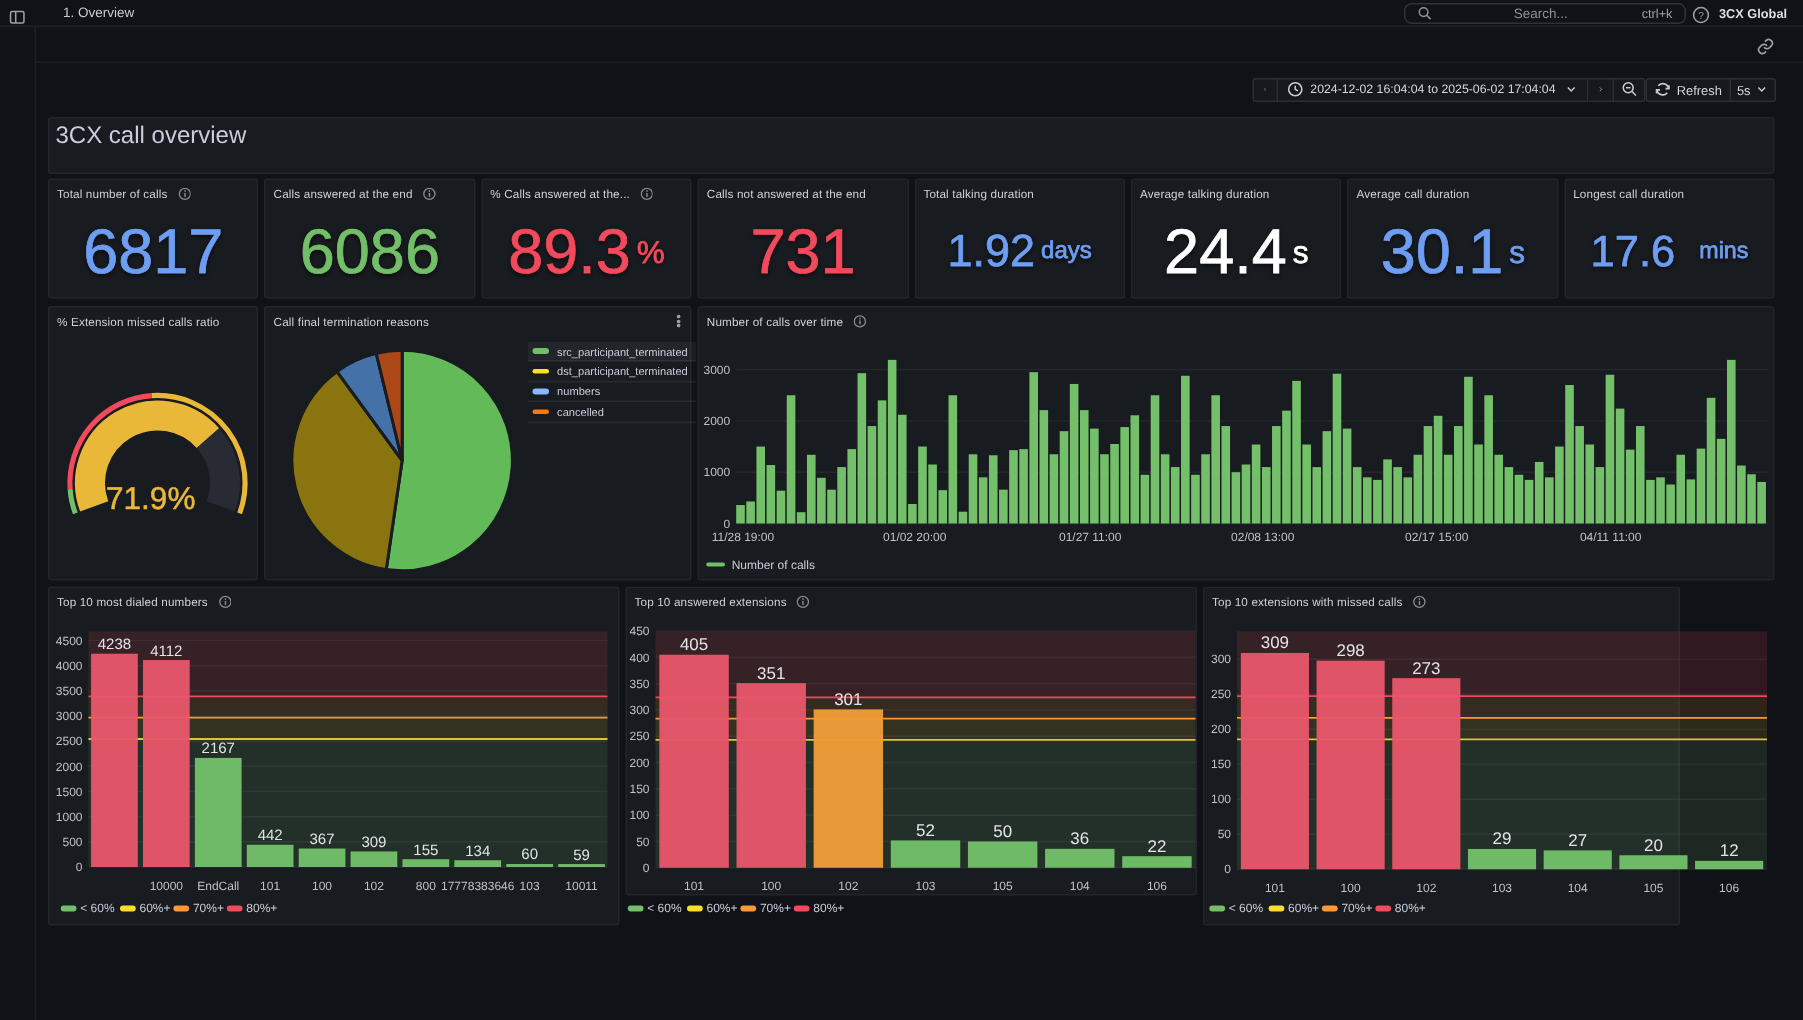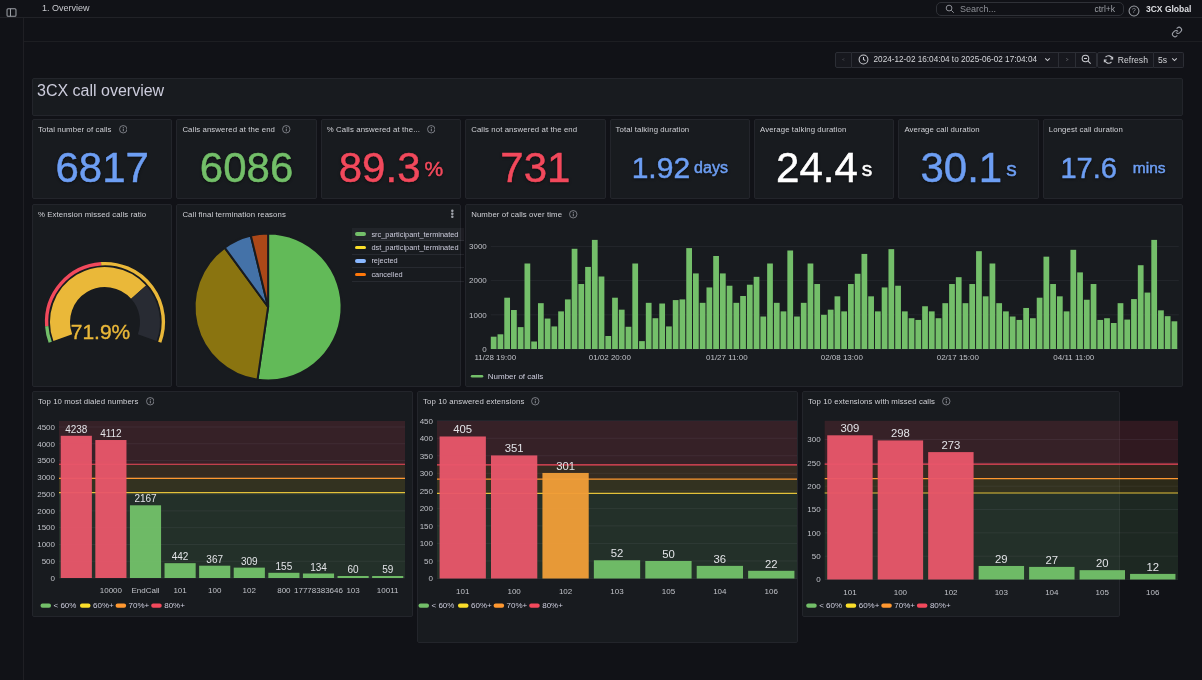--- a/index.html
+++ b/index.html
@@ -1,21 +1,21 @@
 <!DOCTYPE html>
 <html><head><meta charset="utf-8">
 <style>
 * { margin:0; padding:0; box-sizing:border-box; -webkit-font-smoothing:antialiased; }
 html,body { transform:translateZ(0); width:1202px; height:680px; background:#111217; font-family:"Liberation Sans",sans-serif; overflow:hidden; position:relative; }
 .panel { position:absolute; background:#181b1f; border:1px solid #23252b; border-radius:2px; }
 .ptitle { display:flex; align-items:center; padding:5px 0 0 5px; height:14px; }
 .ptxt { transform:translateZ(0); font-size:7.8px; font-weight:normal; color:#d0d1d6; white-space:nowrap; letter-spacing:0.1px; }
 .statv { -webkit-text-stroke:0.5px; position:absolute; left:0; right:0; top:18px; bottom:0; display:flex; align-items:center; justify-content:center; font-weight:500; text-shadow:0 1px 3px rgba(0,0,0,0.65); line-height:1; }
 #nav { position:absolute; left:0; top:0; width:1202px; height:17.5px; background:#111217; border-bottom:1px solid rgba(255,255,255,0.07); z-index:5; }
-#search { position:absolute; left:936px; top:2px; width:188px; height:13.5px; border:1px solid #2f3137; border-radius:5px; display:flex; align-items:center; background:#111217; }
+#search { position:absolute; left:936px; top:2px; width:188px; height:13.5px; border:1px solid #2f3137; border-radius:5px; display:flex; align-items:center; background:#111217;text-align:center; }
 #toolbar { position:absolute; left:24px; top:17.5px; width:1178px; height:24.5px; border-bottom:1px solid rgba(255,255,255,0.05); }
 #rail { position:absolute; left:0; top:17.5px; width:23.5px; height:662.5px; border-right:1px solid rgba(255,255,255,0.06); }
 #timerow { position:absolute; left:0; top:52px; width:1202px; height:16px; }
 .btngroup { display:flex; height:15.5px; }
 .tbtn { display:flex; align-items:center; justify-content:center; background:#17181e; border:1px solid #2c2e35; border-left-width:0; padding:0 6px; }
 .btngroup .tbtn:first-child { border-left-width:1px; border-radius:2px 0 0 2px; }
 .btngroup .tbtn:last-child { border-radius:0 2px 2px 0; }
 text { font-family:"Liberation Sans",sans-serif; }
 </style></head>
 <body>
@@ -206,21 +206,21 @@
       <div style="display:flex;align-items:center;height:13.4px;background:rgba(204,204,220,0.06);border-bottom:1px solid rgba(204,204,220,0.09)">
         <span style="width:11px;height:3.6px;border-radius:2px;background:#73bf69;margin:0 5px 0 3px;flex:0 0 auto"></span>
         <span style="font-size:7.4px;color:#ccccdc;white-space:nowrap">src_participant_terminated</span>
       </div>
       <div style="display:flex;align-items:center;height:13.4px;border-bottom:1px solid rgba(204,204,220,0.09)">
         <span style="width:11px;height:3.6px;border-radius:2px;background:#fade2a;margin:0 5px 0 3px;flex:0 0 auto"></span>
         <span style="font-size:7.4px;color:#ccccdc;white-space:nowrap">dst_participant_terminated</span>
       </div>
       <div style="display:flex;align-items:center;height:13.4px;border-bottom:1px solid rgba(204,204,220,0.09)">
         <span style="width:11px;height:3.6px;border-radius:2px;background:#8ab8ff;margin:0 5px 0 3px;flex:0 0 auto"></span>
-        <span style="font-size:7.4px;color:#ccccdc;white-space:nowrap">rejected</span>
+        <span style="font-size:7.4px;color:#ccccdc;white-space:nowrap">numbers</span>
       </div>
       <div style="display:flex;align-items:center;height:13.4px;border-bottom:1px solid rgba(204,204,220,0.09)">
         <span style="width:11px;height:3.6px;border-radius:2px;background:#ff780a;margin:0 5px 0 3px;flex:0 0 auto"></span>
         <span style="font-size:7.4px;color:#ccccdc;white-space:nowrap">cancelled</span>
       </div>
     </div>
     <div style="position:absolute;right:6px;top:5px;color:#9da0a8;font-size:9px;letter-spacing:0;line-height:3.2px;text-align:center">•<br>•<br>•</div>
   </div>
 <div class="panel" style="left:465.2px;top:204px;width:717.8px;height:183px">
     <div class="ptitle">
@@ -425,21 +425,21 @@
       <rect x="7.5" y="211.6" width="10.5" height="4.1" rx="2" fill="#73bf69"></rect>
       <text x="20.5" y="216.0" font-size="8" fill="#ccccdc" font-family="Liberation Sans">&lt; 60%</text>
       <rect x="47.0" y="211.6" width="10.5" height="4.1" rx="2" fill="#fade2a"></rect>
       <text x="60.0" y="216.0" font-size="8" fill="#ccccdc" font-family="Liberation Sans">60%+</text>
       <rect x="82.6" y="211.6" width="10.5" height="4.1" rx="2" fill="#ff9830"></rect>
       <text x="95.6" y="216.0" font-size="8" fill="#ccccdc" font-family="Liberation Sans">70%+</text>
       <rect x="118.2" y="211.6" width="10.5" height="4.1" rx="2" fill="#f2495c"></rect>
       <text x="131.2" y="216.0" font-size="8" fill="#ccccdc" font-family="Liberation Sans">80%+</text>
     </svg>
   </div>
-<div class="panel" style="left:417px;top:391px;width:381px;height:252px">
+<div class="panel" style="left:417px;top:391px;width:381px;height:206px">
     <div class="ptitle">
       <span class="ptxt">Top 10 answered extensions</span>
       <span style="margin-left:7px;display:inline-flex">
         <svg width="8.5" height="8.5" viewBox="0 0 16 16" style="flex:0 0 auto">
           <circle cx="8" cy="8" r="7" fill="none" stroke="#8a8d94" stroke-width="1.6"></circle>
           <rect x="7.2" y="6.8" width="1.8" height="5" fill="#8a8d94"></rect>
           <rect x="7.2" y="3.6" width="1.8" height="1.9" fill="#8a8d94"></rect>
         </svg>
       </span>
     </div>

